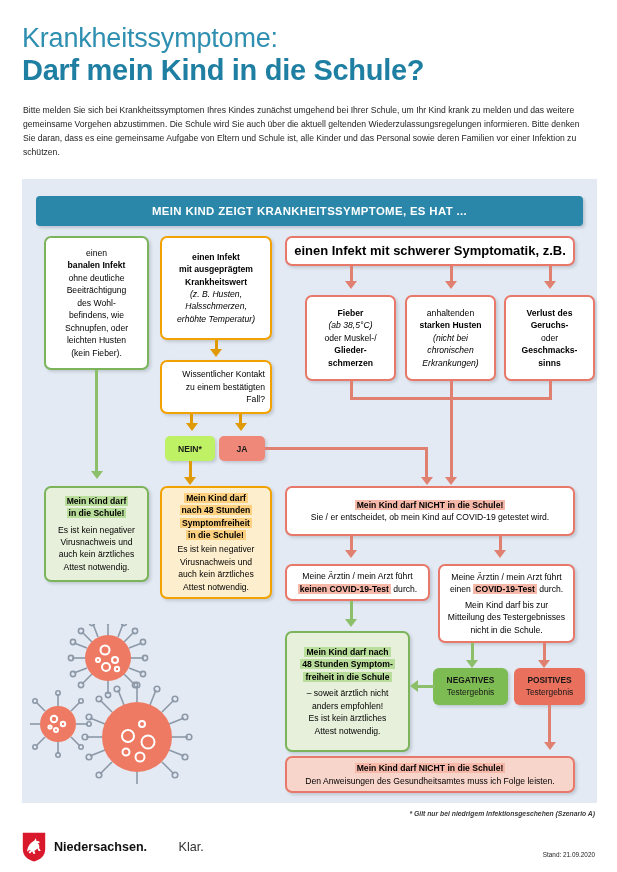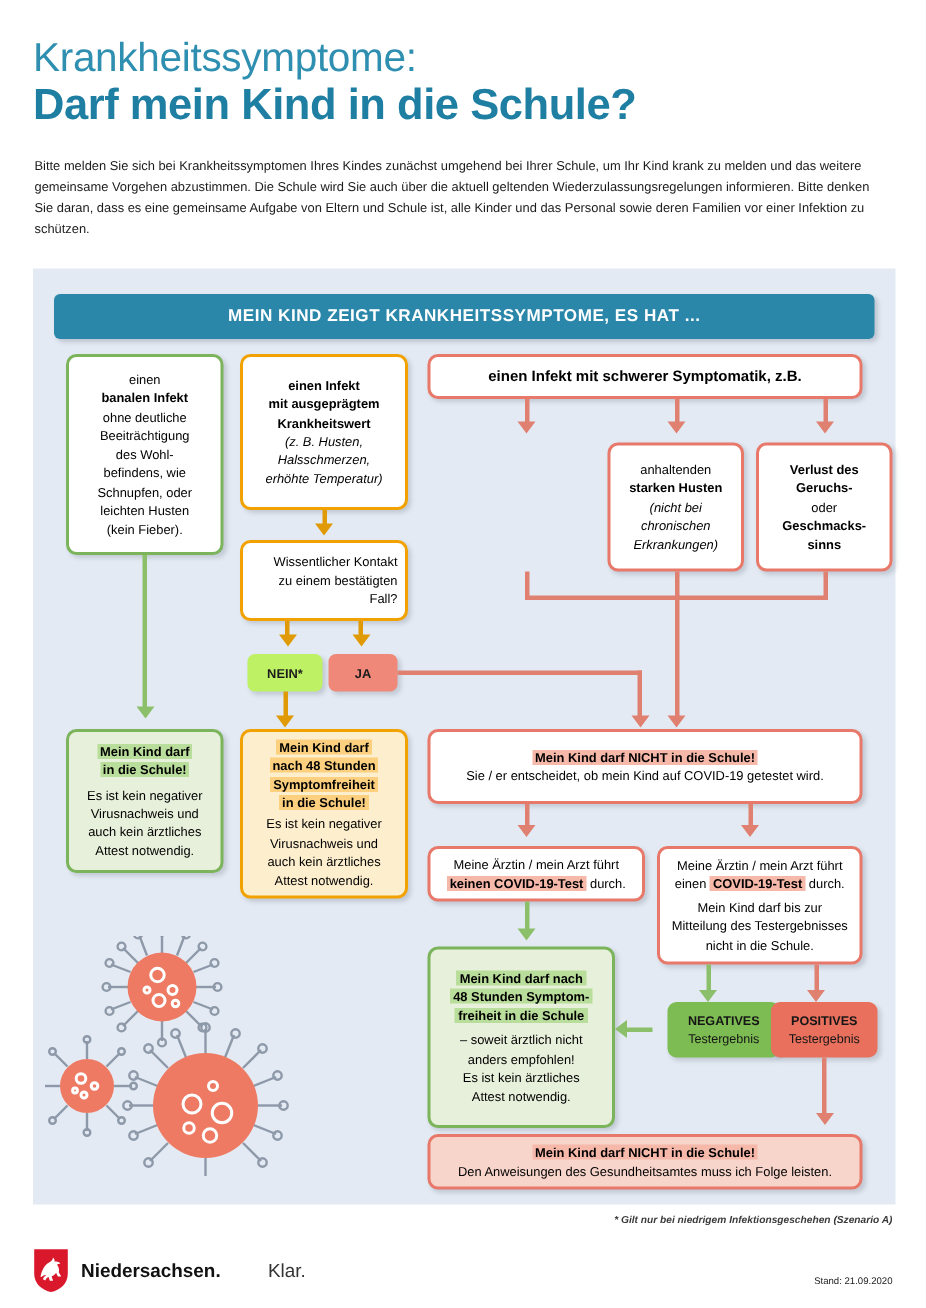--- a/index.html
+++ b/index.html
@@ -50,35 +50,35 @@
     padding:4px 5px;
   }
   .box .ln{ display:block; width:100%; }
   .g { border-color:#7cb45c; border-width:2.4px; }
   .o { border-color:#f2a200; border-width:2.4px; }
   .r { border-color:#e8796a; border-width:2.4px; }
   .fill-g { background:#e7f0da; }
   .fill-o { background:#fdeecd; }
   .fill-r { background:#f8d5cb; }
   .t85 { font-size:8.6px; line-height:1.45; }
-  .t9  { font-size:10px; line-height:1.5; }
+  .t9  { font-size:13px; line-height:1.5; }
   .b   { font-weight:bold; }
   .i   { font-style:italic; }
 
   
   .pill{
     position:absolute; border-radius:5px; display:flex;
     align-items:center; justify-content:center;
     font-size:8.6px; font-weight:bold; color:#1c1c1c;
     box-shadow:2px 2px 3px rgba(120,130,145,.30);
   }
   .pill-o{ background:#bef264; }
   .pill-r{ background:#ef8878; }
   .pill-rr{ background:#e8705d; color:#1c1c1c; }
-  .pill-gg{ background:#7dbc52; color:#1c1c1c;margin-left:12px; }
+  .pill-gg{ background:#7dbc52; color:#1c1c1c; }
   .resbox{
     position:absolute; border-radius:6px; text-align:center;
     display:flex; flex-direction:column; align-items:center; justify-content:center;
     font-size:8.4px; line-height:1.35; color:#161616;
     box-shadow:2px 2px 3px rgba(120,130,145,.30);
   }
 
   
   .mk-g{ background:#b9dd9a; padding:0 2px; }
   .mk-o{ background:#fcd07f; padding:0 2px; }
@@ -181,20 +181,27 @@
       <span class="ln t9 b">einen Infekt mit schwerer Symptomatik, z.B.</span>
     </div>
 
     <div class="ln-v c-r" style="left:327.5px; top:87px; height:18px;"></div>
     <div class="arw arw-r" style="left:323px; top:102px;"></div>
     <div class="ln-v c-r" style="left:427.5px; top:87px; height:18px;"></div>
     <div class="arw arw-r" style="left:423px; top:102px;"></div>
     <div class="ln-v c-r" style="left:526.5px; top:87px; height:18px;"></div>
     <div class="arw arw-r" style="left:522px; top:102px;"></div>
 
+    <div class="box r" style="left:283px; top:116px; width:91px; height:86px;">
+      <span class="ln t85 b">Fieber</span>
+      <span class="ln t85 i">(ab 38,5°C)</span>
+      <span class="ln t85">oder Muskel-/</span>
+      <span class="ln t85 b">Glieder-</span>
+      <span class="ln t85 b">schmerzen</span>
+    </div>
 
     <div class="box r" style="left:482px; top:116px; width:91px; height:86px;">
       <span class="ln t85 b">Verlust des</span>
       <span class="ln t85 b">Geruchs-</span>
       <span class="ln t85">oder</span>
       <span class="ln t85 b">Geschmacks-</span>
       <span class="ln t85 b">sinns</span>
     </div>
 
     <div class="box r" style="left:383px; top:116px; width:91px; height:86px;">

